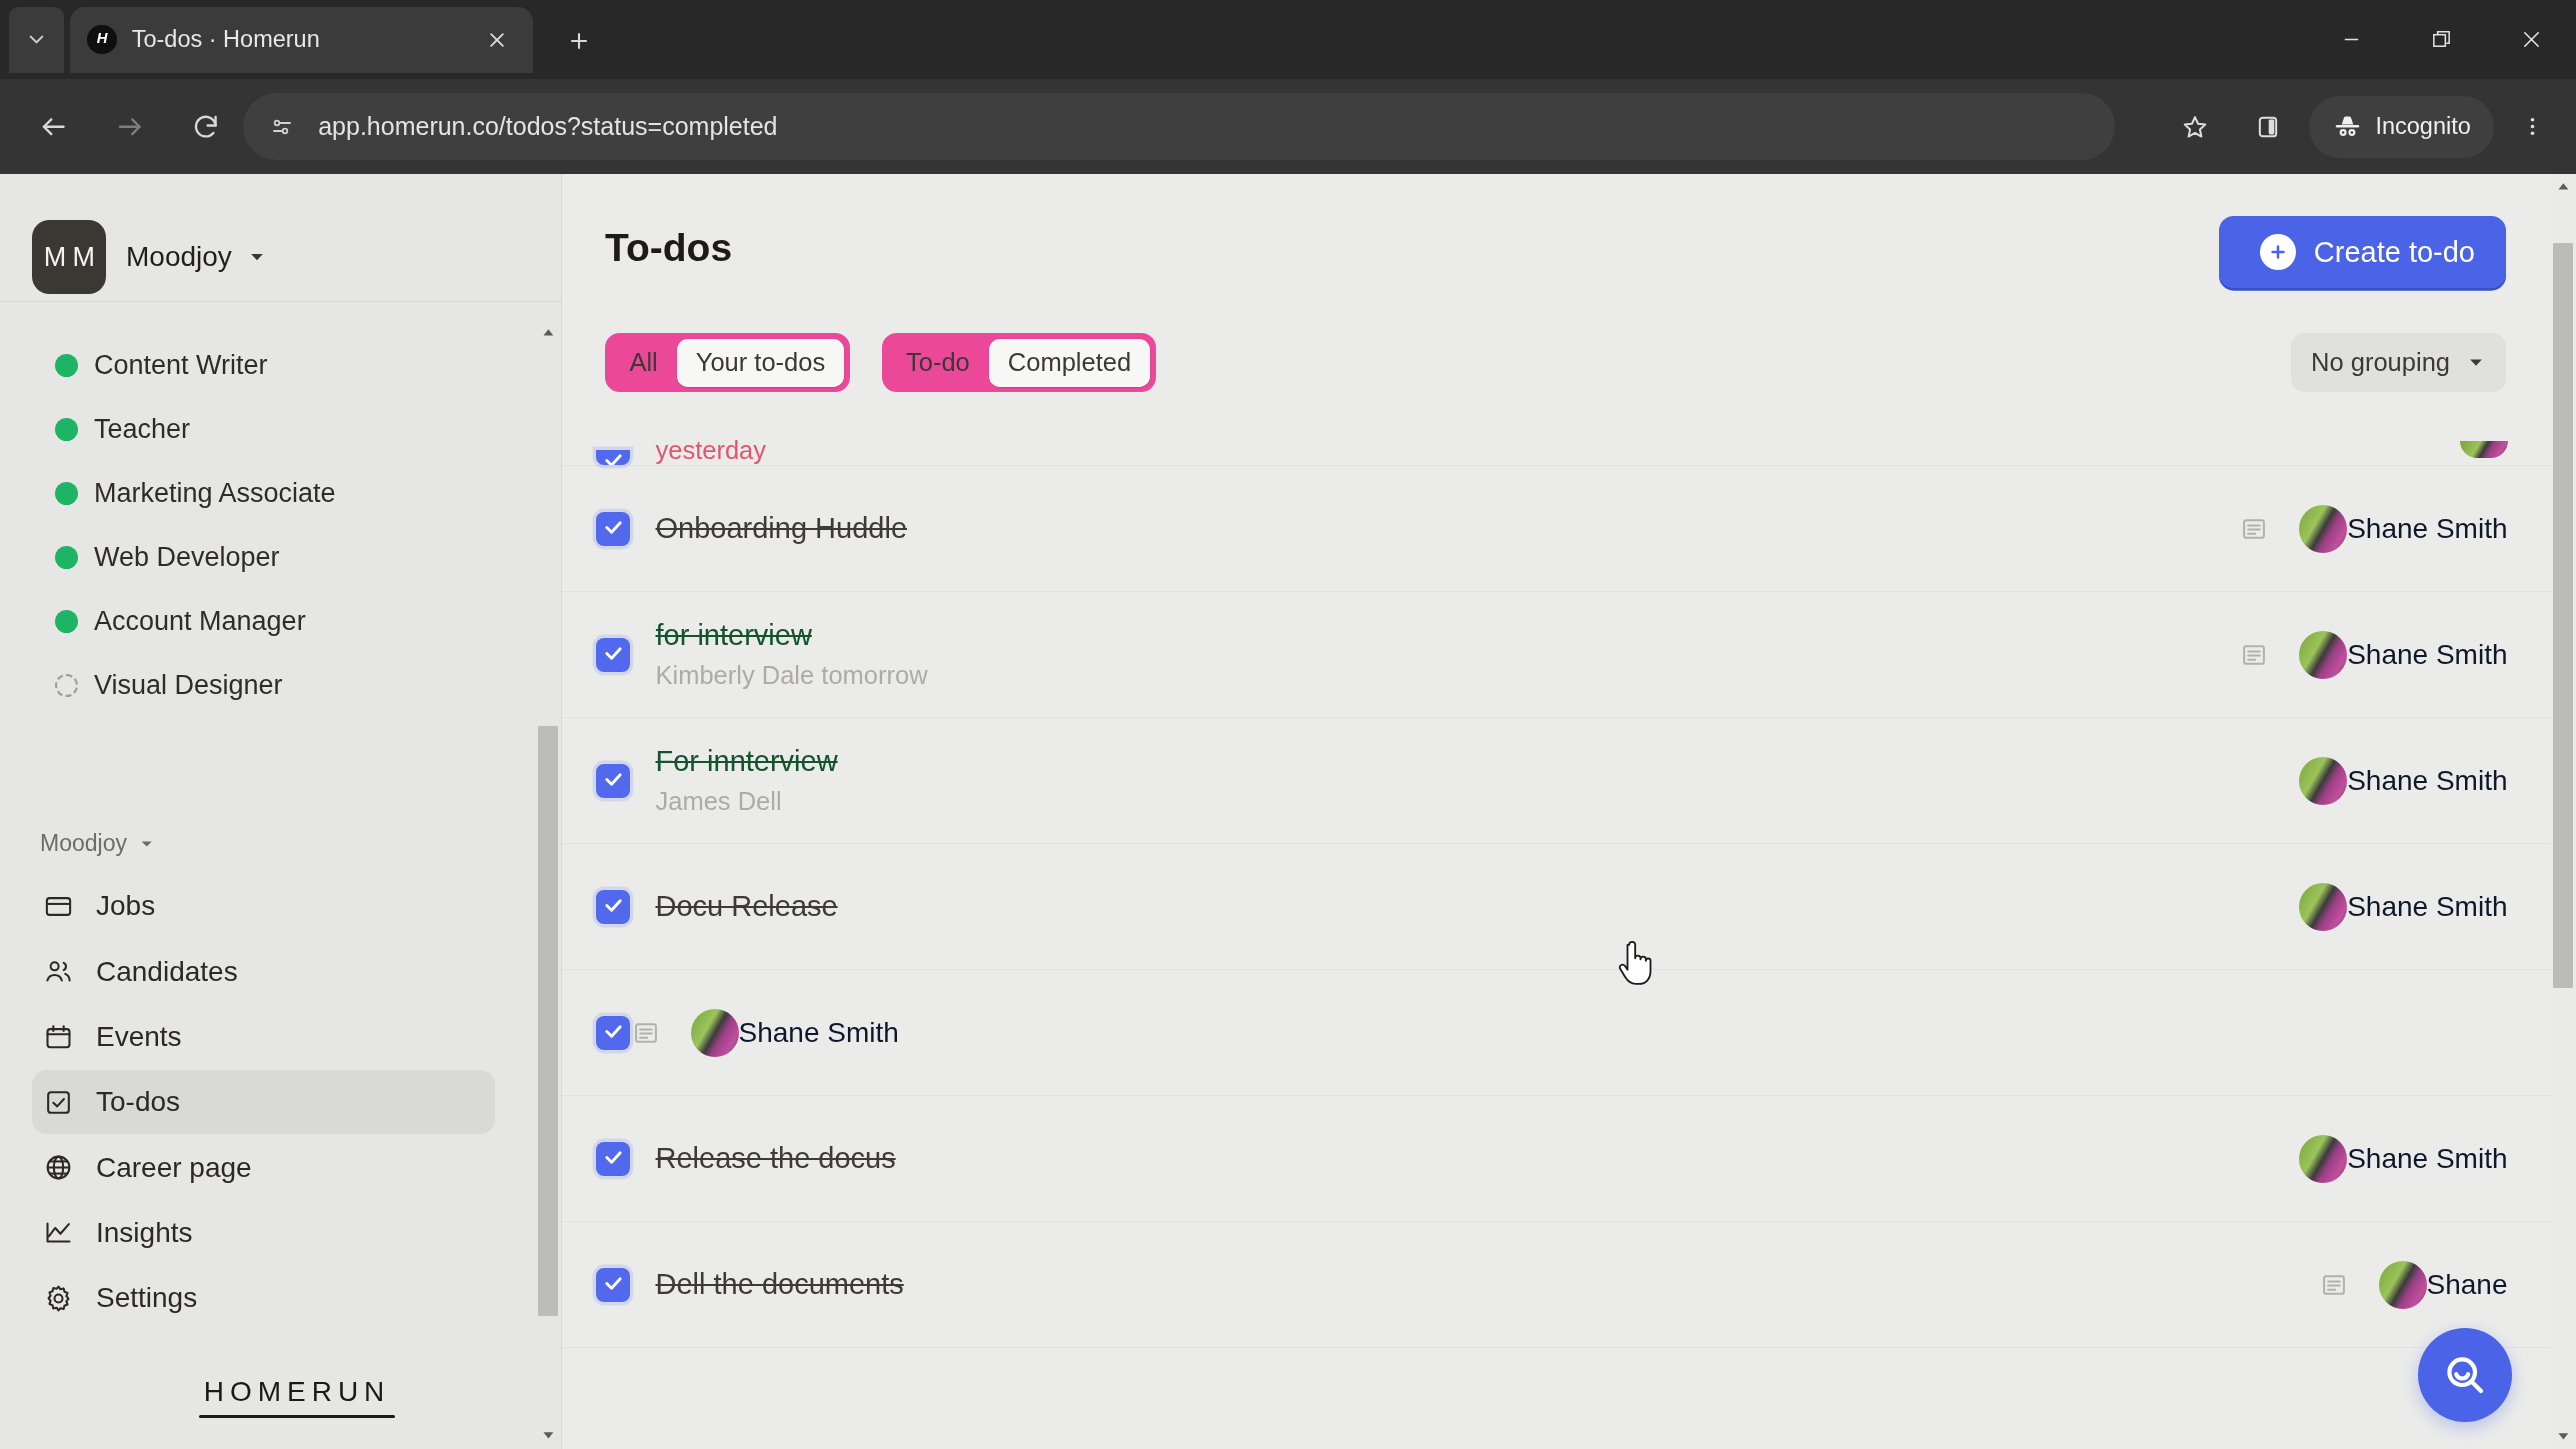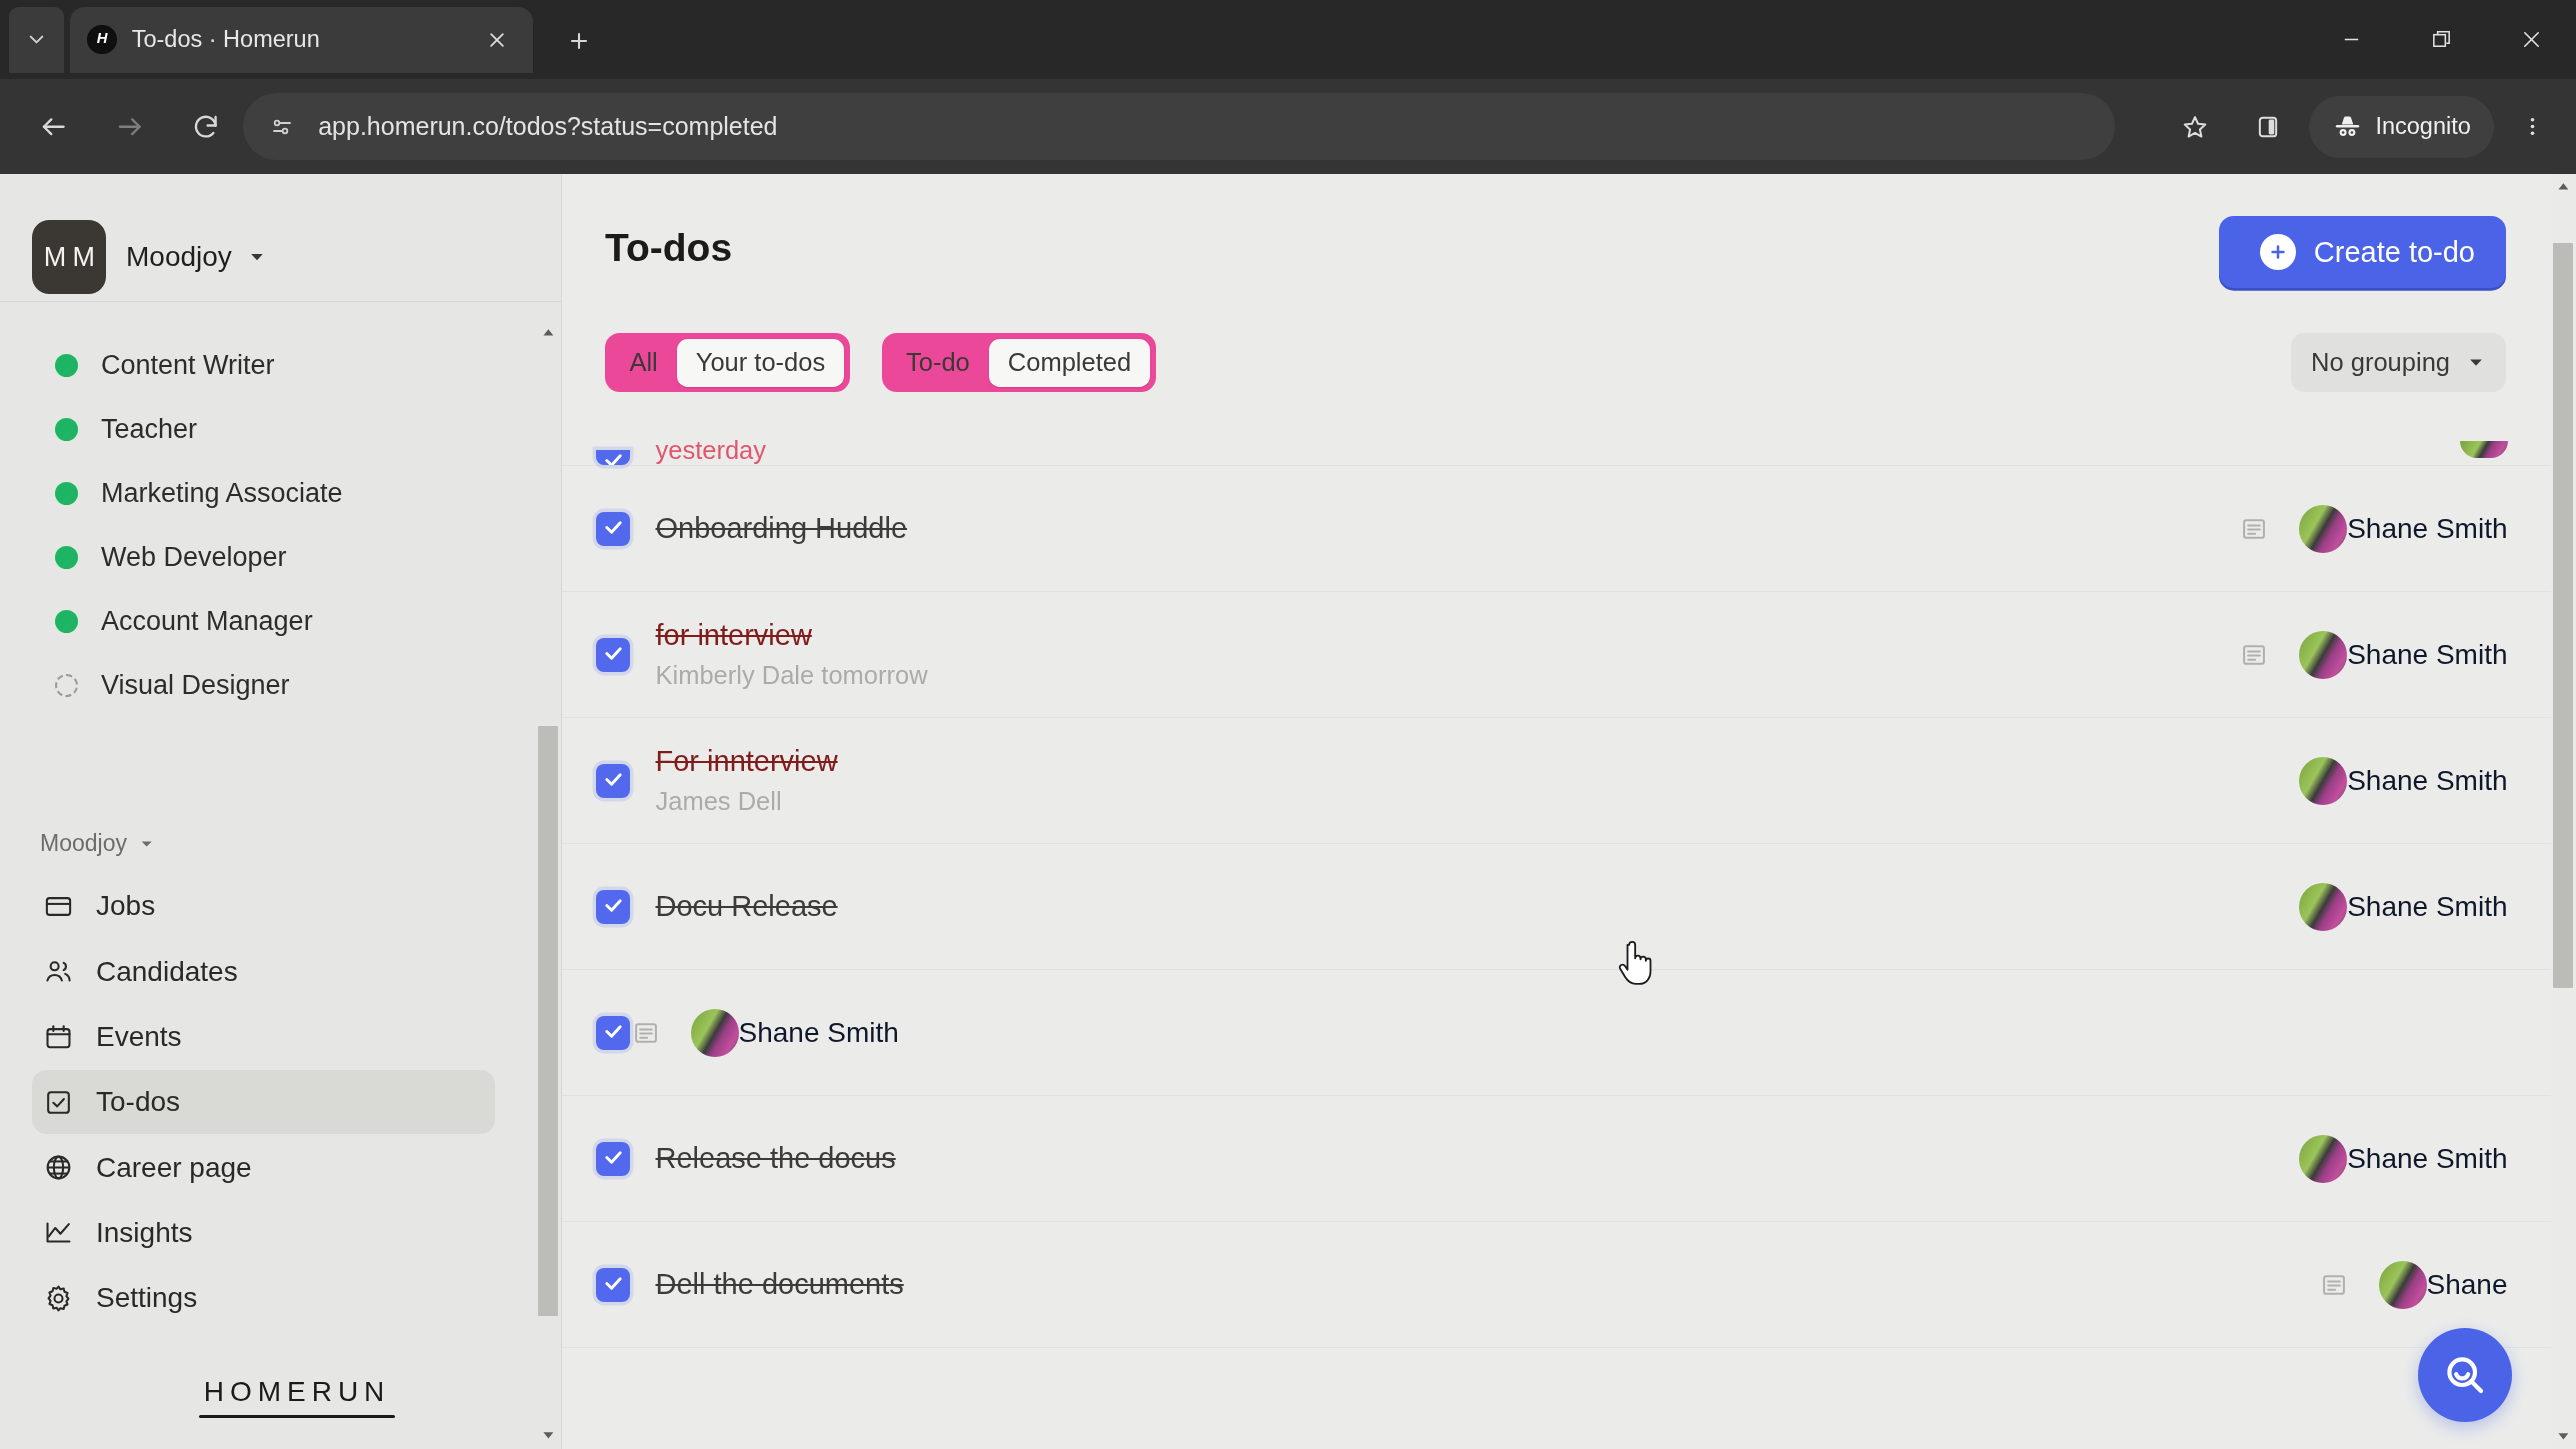--- a/index.html
+++ b/index.html
@@ -162,21 +162,21 @@
   }
   .job-dot {
     width: 23px; height: 23px; border-radius: 50%;
     background: #1db563; flex: 0 0 auto;
   }
   .job-dot.draft {
     background: transparent;
     border: 2.7px dashed #9c9c98;
   }
   .job-label {
-    margin-left: 23px; font-size: 27px; color: #2e2c29;
+    margin-left: 16px; font-size: 27px; color: #2e2c29;
     white-space: nowrap;
   }
 
   .navsection { padding-left: 32px; padding-top: 5.4px; }
   .nav-group-title {
     font-size: 23px; color: #6e6c68; display: flex; align-items: center;
     padding-left: 8px; margin-bottom: 17.4px;
   }
   .nav-group-title svg { width: 17.4px; height: 17.4px; margin-left: 10.7px; }
   .nav-item {
@@ -276,21 +276,21 @@
     display: flex; align-items: center; justify-content: center; flex: 0 0 auto;
     box-shadow: 0 0 0 3.4px rgba(82,105,238,.16);
   }
   .check svg { width: 23px; height: 23px; }
   .check.clipped { height: 14.8px; border-radius: 0 0 8px 8px; align-items: flex-start; overflow: hidden; }
   .todo-texts { margin-left: 25.5px; flex: 1 1 auto; min-width: 0; }
   .todo-title {
     font-size: 29px; color: #3d3b38; text-decoration: line-through;
     text-decoration-thickness: 2px; white-space: nowrap;
   }
-  .todo-title.faded { color: #7f1d1d; }
+  .todo-title.faded { color: #14532d; }
   .todo-sub { font-size: 25.5px; color: #3d3b38; margin-top: 9.4px; white-space: nowrap; }
   .todo-sub.due-red { color: #e0566f; }
   .todo-sub.muted { color: #adaba7; }
   .todo-right { display: flex; align-items: center; flex: 0 0 auto; }
   .note-ico { width: 31px; height: 31px; display: flex; align-items: center; justify-content: center; margin-right: 29.5px; }
   .note-ico svg { width: 28px; height: 28px; }
   .note-ico.hidden { visibility: hidden; }
   .assignee-av {
     width: 48px; height: 48px; border-radius: 50%; flex: 0 0 auto;
     background:

